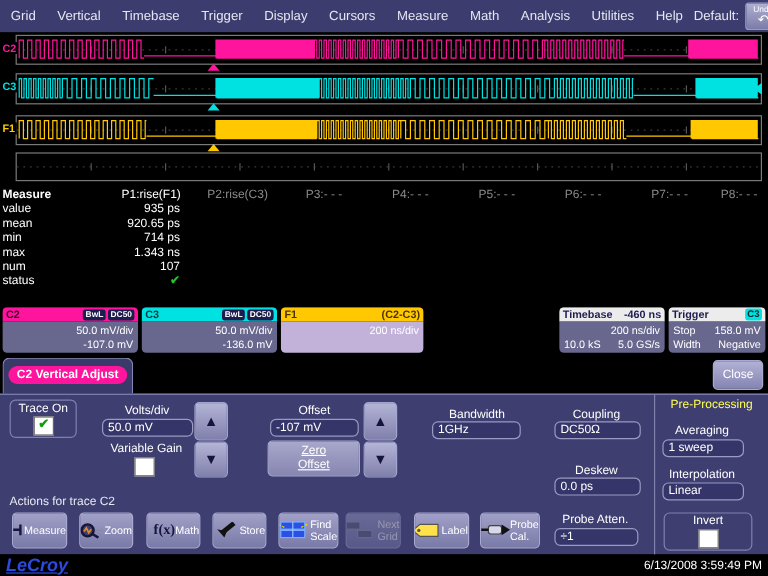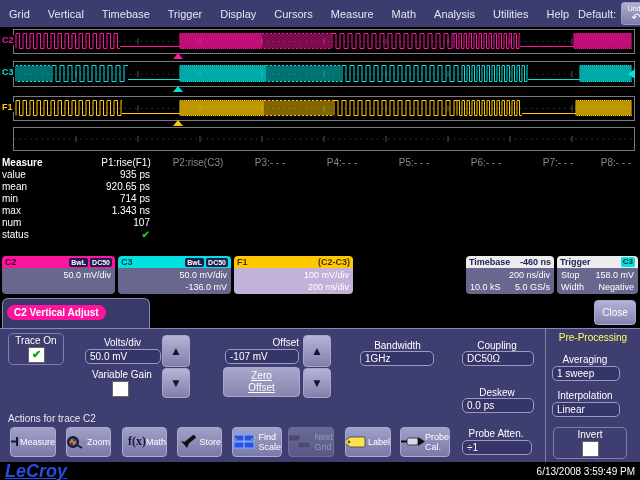--- a/index.html
+++ b/index.html
@@ -46,21 +46,21 @@
   .desc-body{height:26px;color:#fff;padding:1px 4px;line-height:12px;}
   .body-dark{background:#68688e;}
   .body-light{background:#c2b2da;}
   .tr{display:flex;justify-content:space-between;}
   .tr .only-right{margin-left:auto;}
   .head-white{background:#ececec;color:#1c1c50;justify-content:space-between;}
   .spacer{flex:1;}
 
   
   .tabstrip{position:absolute;left:0;top:296px;width:640px;height:32px;background:#000;}
-  .tab{position:absolute;left:2px;top:2px;width:148px;height:30px;background:#3a3a68;
+  .tab{position:absolute;left:2px;top:2px;width:109px;height:30px;background:#3a3a68;
        border:1px solid #8888b8;border-bottom:none;border-radius:6px 6px 0 0;box-sizing:border-box;padding:3px 4px;}
   .tabpill{display:inline-block;background:#ff149e;color:#fff;font-size:10px;font-weight:bold;
            border-radius:8px;padding:2px 7px;white-space:nowrap;}
   .closebtn{position:absolute;right:4px;top:4px;width:42px;height:25px;background:linear-gradient(#b2b2d6,#8484b2);
             border:1px solid #a8a8d0;border-radius:4px;color:#fff;font-size:10px;font-family:"Liberation Sans",sans-serif;}
 
   
   .dialog{position:absolute;left:0;top:328px;width:640px;height:134px;background:#3e3e70;
           border-top:1px solid #8888b8;color:#fff;font-size:10px;box-sizing:border-box;}
   .lbl{position:absolute;text-align:center;white-space:nowrap;}
@@ -78,21 +78,21 @@
   .preproc{color:#ffff55;}
   .abtn{position:absolute;top:98px;height:30px;background:linear-gradient(#a0a0c8,#7a7aa8);
         border:1px solid #a8a8d0;border-radius:4px;color:#fff;font-size:9px;box-sizing:border-box;
         display:flex;flex-direction:row;align-items:center;justify-content:flex-end;padding-bottom:1px;overflow:hidden;}
   .abtn.disabled{opacity:.45;}
   .abtn .ic{height:15px;display:flex;align-items:center;justify-content:center;}
 
   
   .statusbar{position:absolute;left:0;top:462px;width:640px;height:18px;background:#000;
              display:flex;align-items:center;justify-content:space-between;padding:0 5px;box-sizing:border-box;}
-  .logo{color:#2a4ae0;font-weight:bold;font-style:italic;font-size:18px;text-decoration:underline;}
+  .logo{color:#2a4ae0;font-weight:bold;font-style:italic;font-size:15px;text-decoration:underline;}
   .stamp{color:#fff;font-size:10px;}
 </style>
 </head>
 <body>
 
 <div class="screen">
 
   <div class="menubar">
     <div id="menu-items">
         <span class="menuitem">Grid</span>
@@ -259,20 +259,21 @@
 
   <div class="descbox" style="left:2px;width:113px;">
     <div class="desc-head" style="background:#ff149e;color:#400028;">
       <span>C2</span>
       <span class="spacer"></span>
       <span class="badge">BwL</span>
       <span class="badge">DC50</span>
     </div>
     <div class="desc-body body-dark" style="text-align:right;">
       <div>50.0 mV/div</div>
+      <div>-107.0 mV</div>
     </div>
   </div>
 
   <div class="descbox" style="left:118px;width:113px;">
     <div class="desc-head" style="background:#00e2e2;color:#083838;">
       <span>C3</span>
       <span class="spacer"></span>
       <span class="badge">BwL</span>
       <span class="badge">DC50</span>
     </div>
@@ -282,21 +283,20 @@
     </div>
   </div>
 
   <div class="descbox" style="left:234px;width:119px;">
     <div class="desc-head" style="background:#ffc800;color:#4a3400;">
       <span>F1</span>
       <span class="spacer"></span>
       <span>(C2-C3)</span>
     </div>
     <div class="desc-body body-light" style="text-align:right;">
-      <div>100 mV/div</div>
       <div>200 ns/div</div>
     </div>
   </div>
 
   <div class="descbox" style="left:466px;width:88px;">
     <div class="desc-head head-white">
       <span>Timebase</span>
       <span>-460 ns</span>
     </div>
     <div class="desc-body body-dark">
@@ -345,21 +345,21 @@
     <span class="lbl" style="left:80px;top:40px;width:84px;">Variable Gain</span>
     <span class="chk" style="left:112px;top:52px;color:transparent;"></span>
 
     <div class="arrowbtn" style="left:162px;top:6px;height:30px;">
         <span>▲</span>
       </div>
     <div class="arrowbtn" style="left:162px;top:39px;height:28px;">
         <span>▼</span>
       </div>
 
-    <span class="lbl" style="left:225px;top:8px;width:74px;text-align:right;">Offset</span>
+    <span class="lbl" style="left:225px;top:8px;width:74px;">Offset</span>
     <div class="field" style="left:225px;top:20px;width:64px;">-107 mV</div>
     <div class="zbtn" style="left:223px;top:38px;width:75px;height:28px;">
       <span style="width:44px;text-decoration:underline;">Zero Offset</span>
     </div>
 
     <div class="arrowbtn" style="left:303px;top:6px;height:30px;">
         <span>▲</span>
       </div>
     <div class="arrowbtn" style="left:303px;top:39px;height:28px;">
         <span>▼</span>

